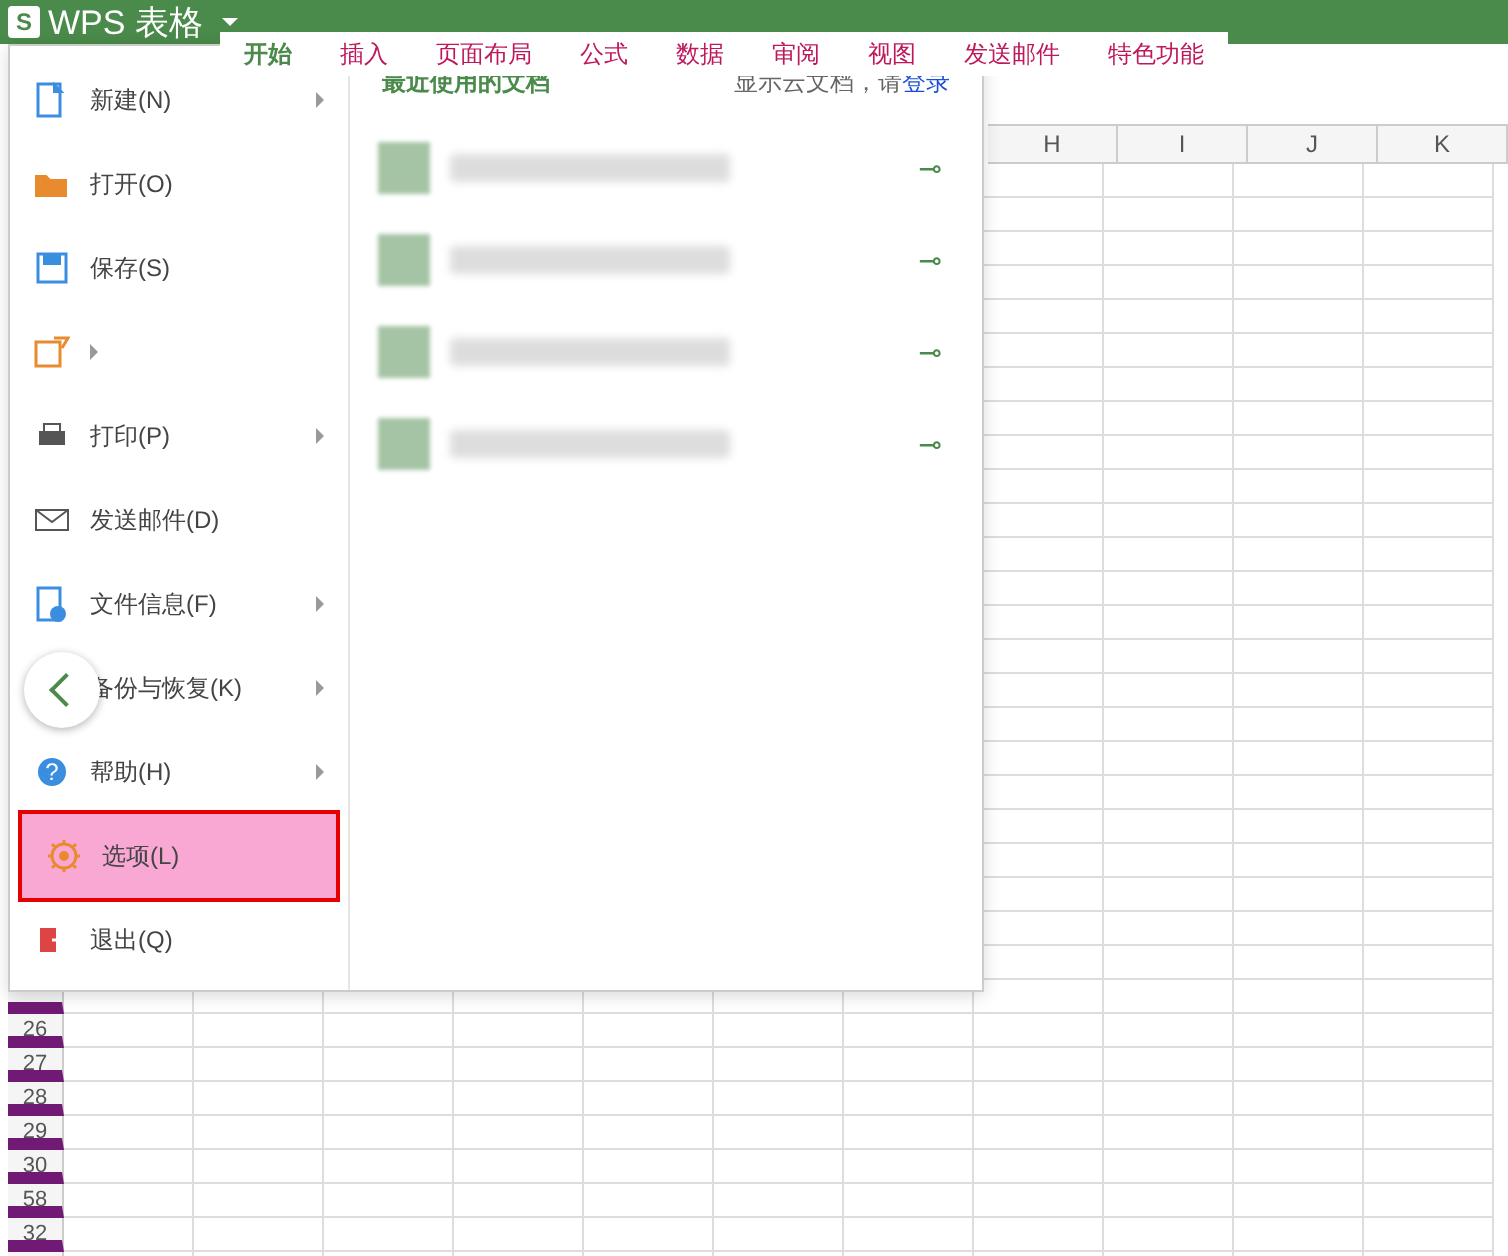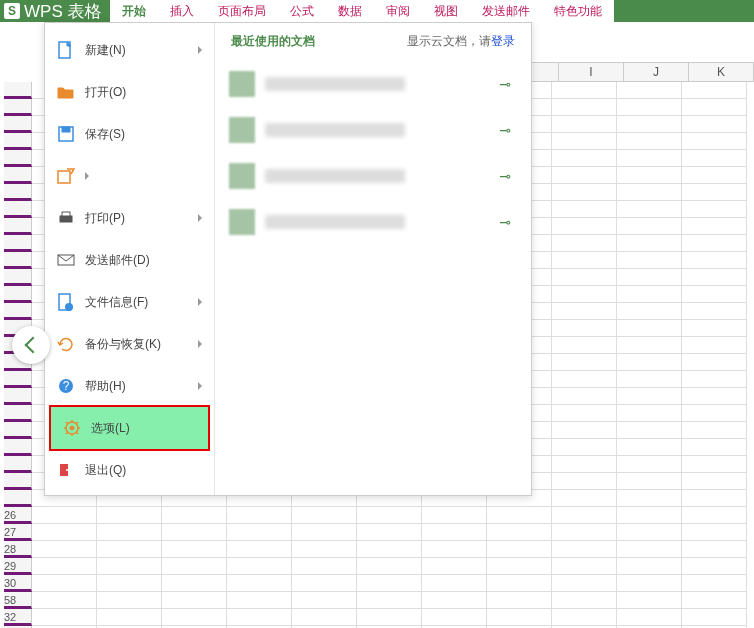--- a/index.html
+++ b/index.html
@@ -4,52 +4,52 @@
 <style>
   * { box-sizing: border-box; margin: 0; padding: 0; font-family: "Microsoft YaHei", sans-serif; font-size: 12px; }
   body { width: 754px; height: 628px; overflow: hidden; background: #fff; position: relative; }
 
   .title-bar { height: 22px; background: #4a8a4a; display: flex; align-items: center; padding: 0 4px; color: #fff; }
   .title-bar .logo { width: 16px; height: 16px; background: #fff; color: #4a8a4a; font-weight: bold; text-align: center; line-height: 16px; border-radius: 2px; margin-right: 4px; }
   .title-bar .app-name { font-size: 17px; margin-right: 6px; }
   .title-bar .dd { width: 12px; height: 12px; margin-left: 2px; position: relative; }
   .title-bar .dd::after { content: ""; position: absolute; left: 2px; top: 4px; border-left: 4px solid transparent; border-right: 4px solid transparent; border-top: 4px solid #fff; }
 
-  .ribbon-tabs { display: flex; align-items: center; height: 22px; background: #fff; position: absolute; top: 0; left: 110px; z-index: 50; }
+  .ribbon-tabs { display: flex; align-items: center; height: 22px; background: #fff; position: absolute; top: 16px; left: 110px; z-index: 50; }
   .ribbon-tabs .tab { padding: 3px 12px; color: #be185d; cursor: pointer; }
   .ribbon-tabs .tab.active { color: #4a8a4a; font-weight: bold; }
 
-  .dropdown-panel { position: absolute; left: 4px; top: 22px; width: 488px; height: 474px; background: #fff; border: 1px solid #ccc; box-shadow: 0 2px 8px rgba(0,0,0,0.15); display: flex; z-index: 40; margin-left: 40px; }
+  .dropdown-panel { position: absolute; left: 4px; top: 22px; width: 488px; height: 474px; background: #fff; border: 1px solid #ccc; box-shadow: 0 2px 8px rgba(0,0,0,0.15); display: flex; z-index: 40; }
   .file-menu { width: 170px; border-right: 1px solid #e5e5e5; padding: 6px 0; }
   .file-item { display: flex; align-items: center; height: 42px; padding: 0 12px; cursor: pointer; position: relative; }
   .file-item .icon { width: 18px; height: 18px; margin-right: 10px; display: inline-flex; align-items: center; justify-content: center; }
   .file-item .label { flex: 1; color: #444; }
   .file-item .arrow { width: 0; height: 0; border-top: 4px solid transparent; border-bottom: 4px solid transparent; border-left: 4px solid #999; }
-  .file-item.highlight { background: #86efac; }
+  .file-item.highlight { background: #f9a8d4; }
   .file-item.red-box { border: 2px solid #e60000; margin: -2px 4px; height: 46px; }
 
   .recent-panel { flex: 1; padding: 10px 14px 10px 14px; }
   .recent-header { display: flex; justify-content: space-between; margin-bottom: 14px; padding: 0 2px; align-items: center; }
   .recent-header .left-title { color: #4a8a4a; font-weight: bold; }
   .recent-header .right-title { color: #666; }
   .recent-header .right-title .link { color: #1d4ed8; cursor: pointer; }
   .recent-item { display: flex; align-items: center; height: 40px; margin-bottom: 6px; }
   .recent-item .thumb { width: 26px; height: 26px; background: #a5c4a5; filter: blur(1px); margin-right: 10px; }
   .recent-item .fname { flex: 1; height: 14px; background: #ddd; filter: blur(2px); border-radius: 2px; max-width: 140px; }
   .recent-item .pin { color: #4a8a4a; font-size: 14px; margin-left: auto; margin-right: 6px; }
 
   .back-circle { position: absolute; left: 12px; top: 326px; width: 38px; height: 38px; border-radius: 50%; background: #fff; box-shadow: 0 1px 4px rgba(0,0,0,0.3); display: flex; align-items: center; justify-content: center; z-index: 60; }
   .back-circle .chev { width: 12px; height: 12px; border-left: 2px solid #4a8a4a; border-bottom: 2px solid #4a8a4a; transform: rotate(45deg); margin-left: 4px; }
 
   .sheet { position: absolute; left: 4px; top: 22px; right: 0; bottom: 0; z-index: 10; }
   .col-headers { position: absolute; left: 28px; top: 40px; right: 0; height: 20px; display: flex; border-bottom: 1px solid #ccc; border-top: 1px solid #ccc; }
   .col-headers .ch { width: 65px; text-align: center; line-height: 18px; color: #555; border-right: 1px solid #ccc; background: #f5f5f5; }
   .row-area { position: absolute; left: 0; top: 60px; right: 0; bottom: 0; }
   .row { height: 17px; display: flex; }
-  .row .rh { width: 28px; line-height: 17px; color: #555; background: #f5f5f5; border-right: 1px solid #ccc; border-bottom: 3px solid #701a75; font-size: 11px; }
+  .row .rh { width: 28px; text-align: center; line-height: 17px; color: #555; background: #f5f5f5; border-right: 1px solid #ccc; border-bottom: 6px solid #701a75; font-size: 11px; }
   .row .cell { width: 65px; border-right: 1px solid #ddd; border-bottom: 1px solid #ddd; }
 
   
   .ic-new svg, .ic-save svg, .ic-info svg { stroke: #3b8de0; fill: none; }
   .ic-open svg { stroke: #e88b2e; fill: #e88b2e; }
   .ic-saveas svg { stroke: #e88b2e; fill: none; }
   .ic-print svg { stroke: #555; fill: #555; }
   .ic-send svg { stroke: #555; fill: #555; }
   .ic-backup svg { stroke: #e88b2e; fill: none; }
   .ic-help svg { fill: #3b8de0; }

